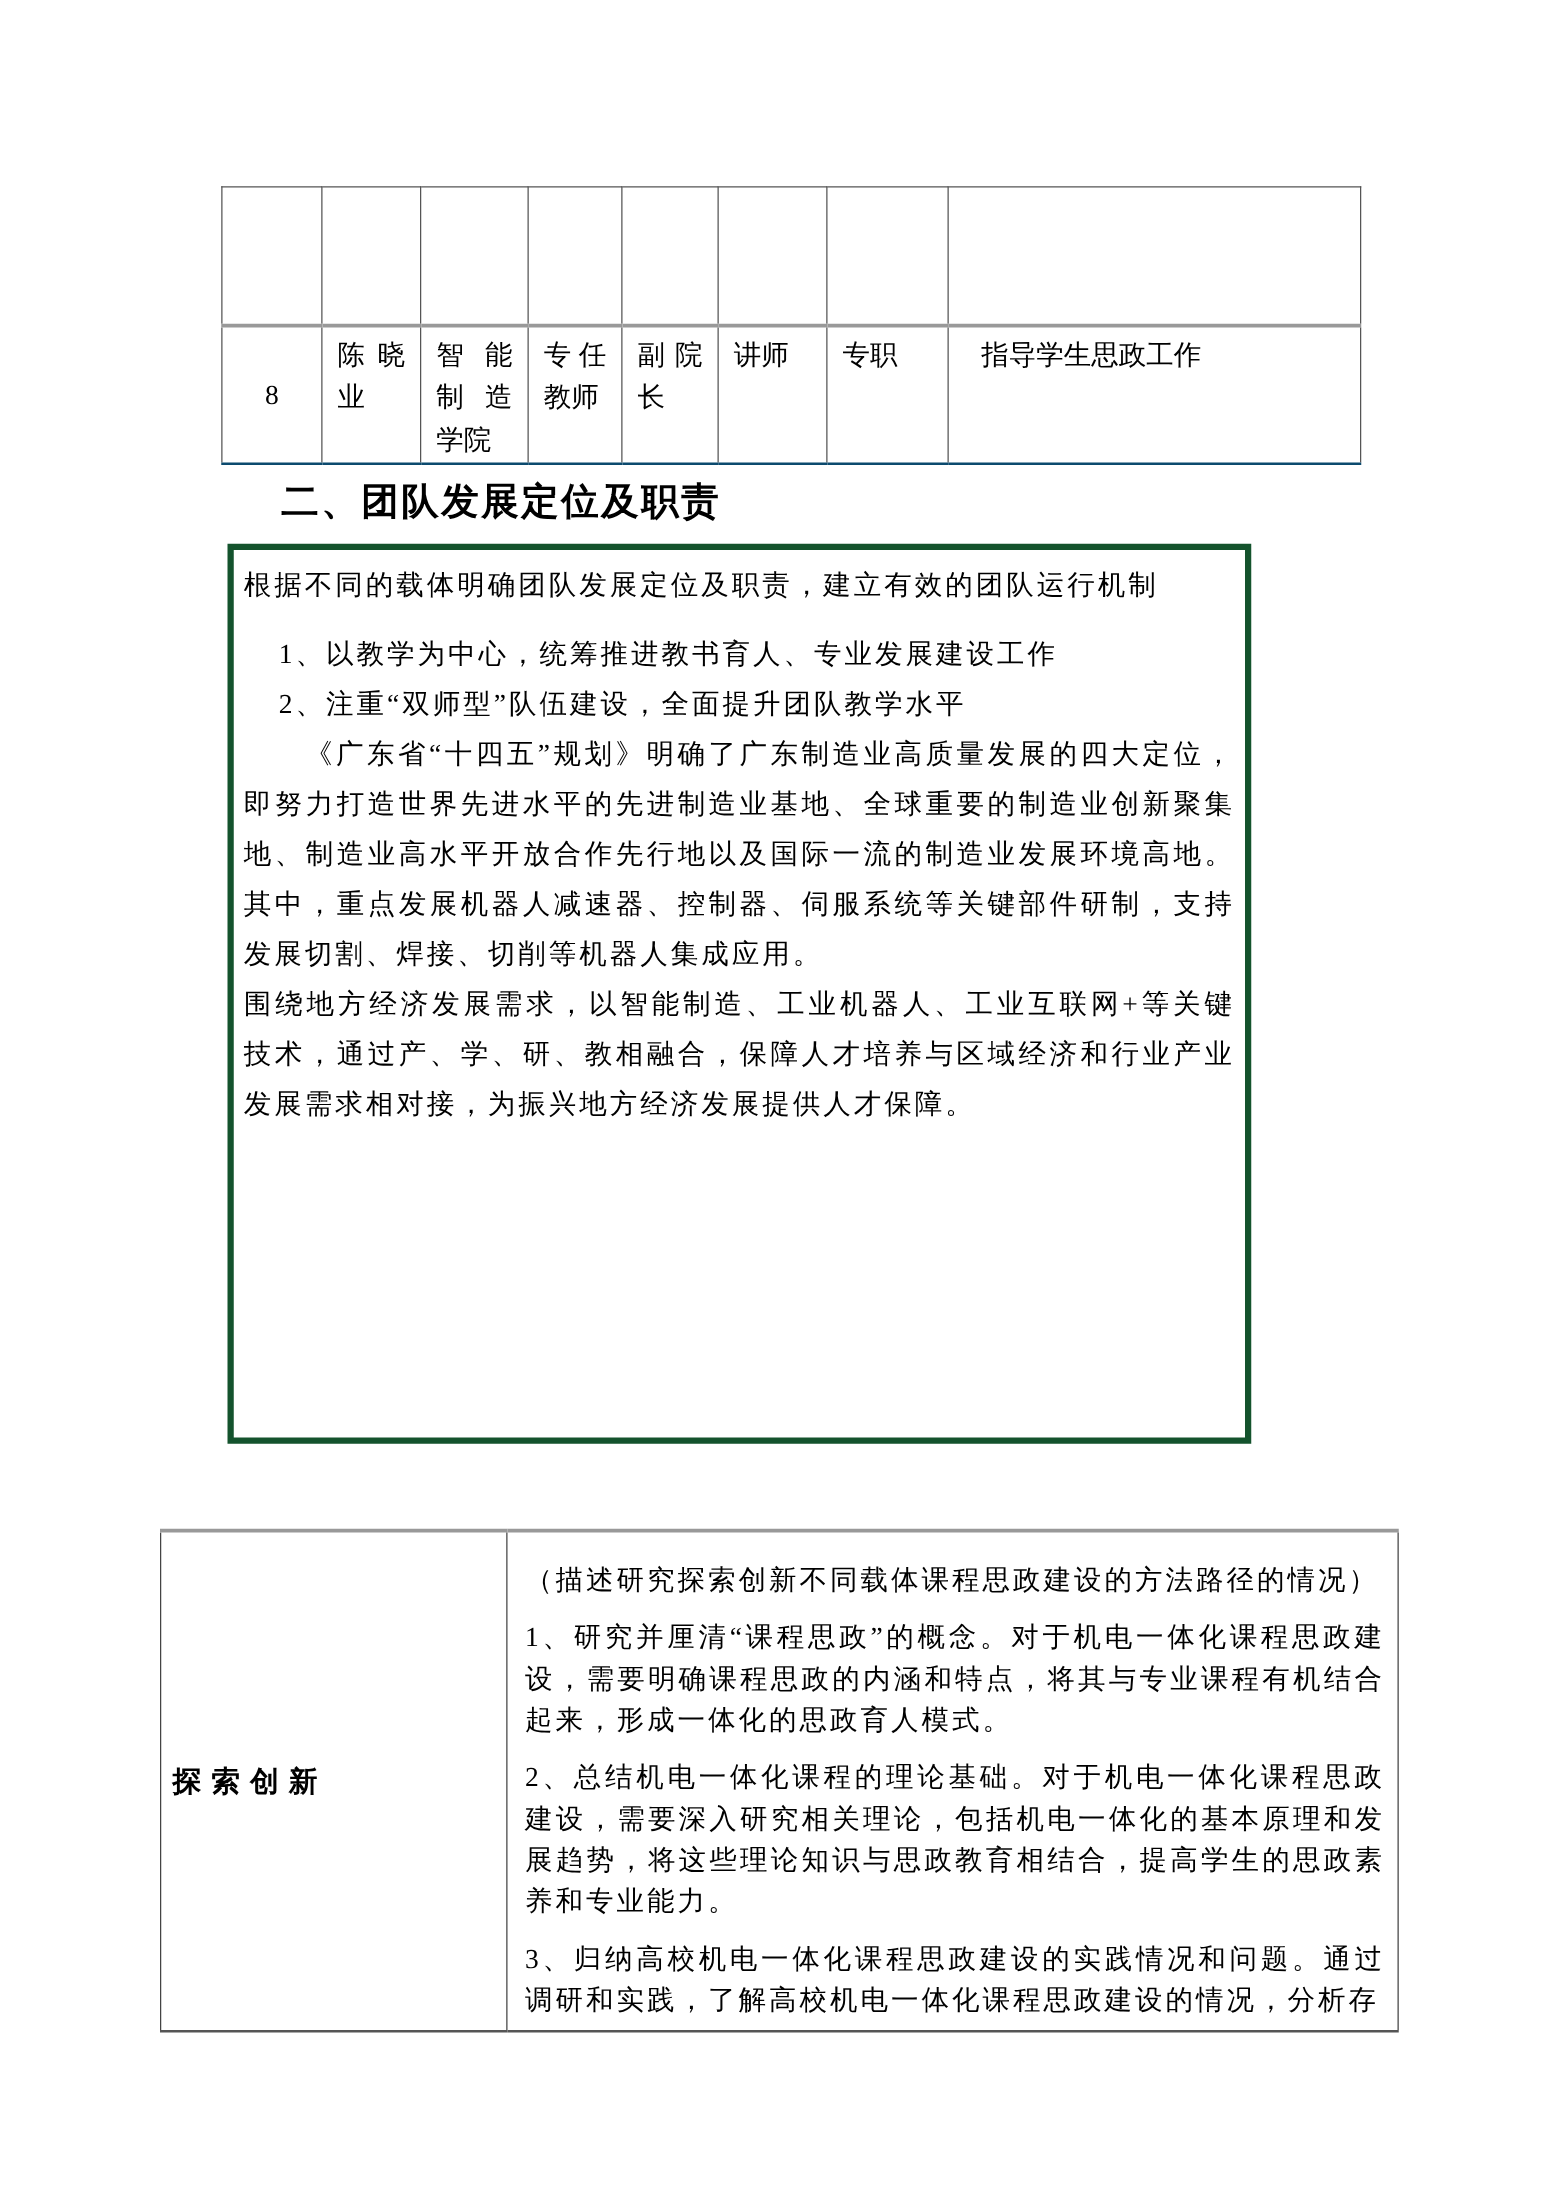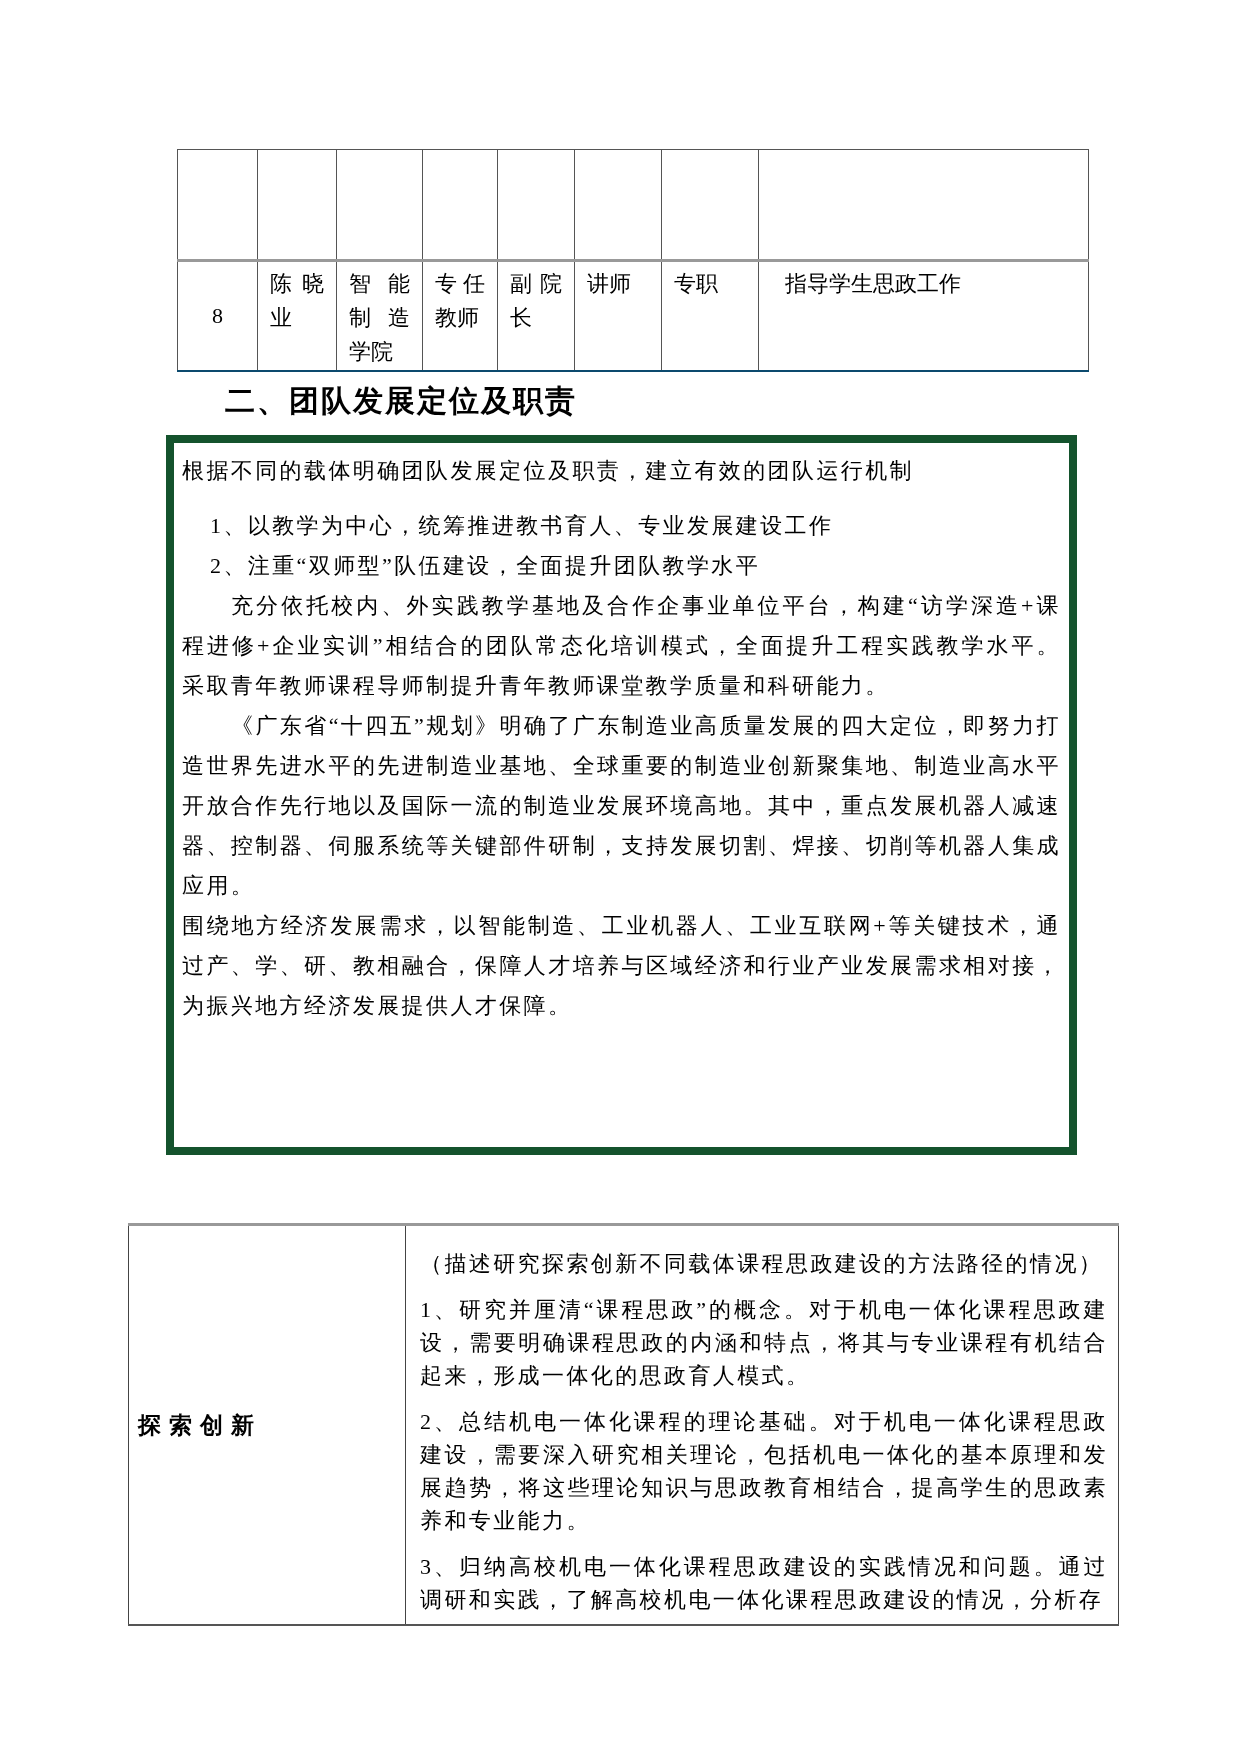--- a/index.html
+++ b/index.html
@@ -48,26 +48,26 @@
     color:#000;
     white-space:nowrap;
     margin-left:34px;
   }
   .sec-heading.h2{top:381px;}
   .sec-heading.h3{top:1163px;}
 
   
   .devbox{
     position:absolute;
-    left:166px;
+    left:182px;
     top:435px;
-    width:911px;
+    width:819px;
     height:720px;
     box-sizing:border-box;
-    border:8px solid #14532d;
+    border:5px solid #14532d;
     padding:8px 8px 0 8px;
     font-size:22px;
     line-height:40px;
     letter-spacing:2.4px;
     text-align:justify;
     overflow:hidden;
   }
   .devbox p{margin:0;}
   .devbox p.p-num{text-indent:28px;}
   .devbox p.p-body{text-indent:49px;}
@@ -146,21 +146,20 @@
     </tr>
   </tbody>
     </table>
 
   <div class="sec-heading h2">二、团队发展定位及职责</div>
 
   <div class="devbox">
     <p>根据不同的载体明确团队发展定位及职责，建立有效的团队运行机制</p>
     <p class="p-num p-gap">1、以教学为中心，统筹推进教书育人、专业发展建设工作</p>
     <p class="p-num">2、注重“双师型”队伍建设，全面提升团队教学水平</p>
-    <p class="p-body">充分依托校内、外实践教学基地及合作企事业单位平台，构建“访学深造+课程进修+企业实训”相结合的团队常态化培训模式，全面提升工程实践教学水平。采取青年教师课程导师制提升青年教师课堂教学质量和科研能力。</p>
     <p class="p-body">《广东省“十四五”规划》明确了广东制造业高质量发展的四大定位，即努力打造世界先进水平的先进制造业基地、全球重要的制造业创新聚集地、制造业高水平开放合作先行地以及国际一流的制造业发展环境高地。其中，重点发展机器人减速器、控制器、伺服系统等关键部件研制，支持发展切割、焊接、切削等机器人集成应用。</p>
     <p>围绕地方经济发展需求，以智能制造、工业机器人、工业互联网+等关键技术，通过产、学、研、教相融合，保障人才培养与区域经济和行业产业发展需求相对接，为振兴地方经济发展提供人才保障。</p>
   </div>
 
 
   <table class="ctable">
     <colgroup>
       <col style="width:277px">
         <col style="width:713px">
     </colgroup>

